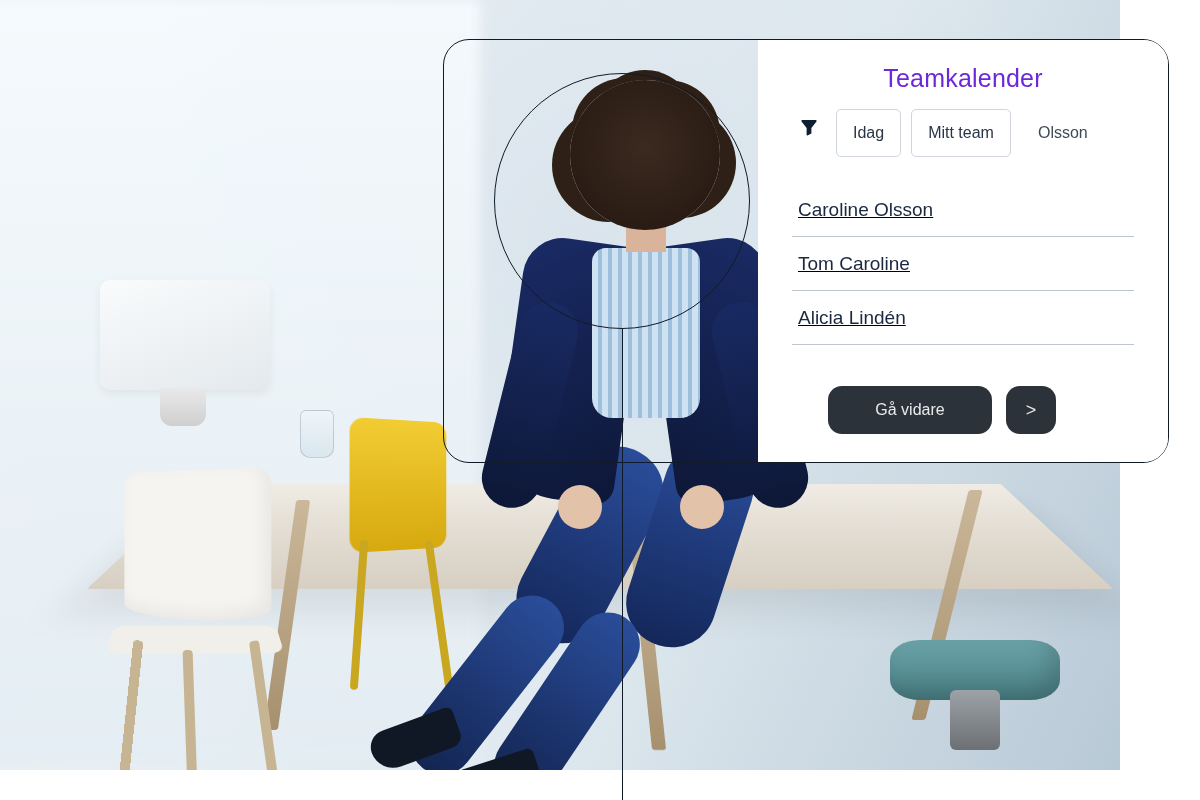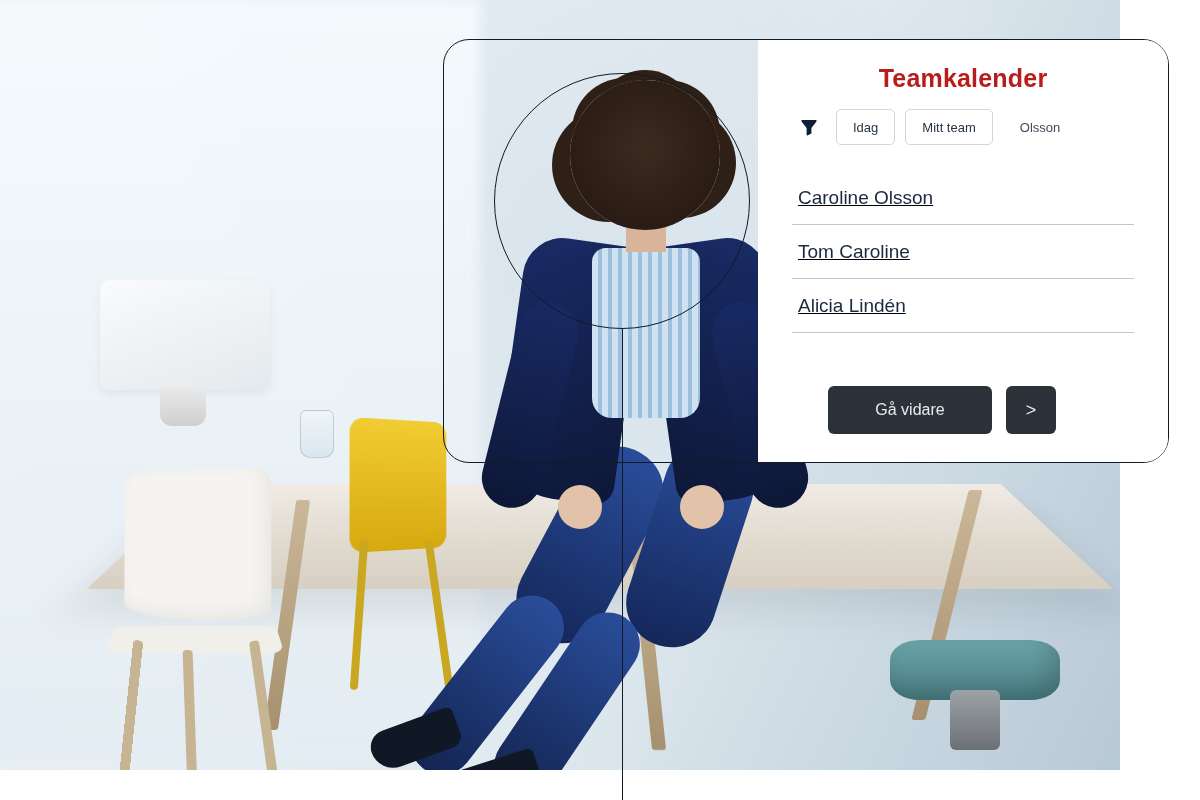--- a/index.html
+++ b/index.html
@@ -215,44 +215,44 @@
     right: 0; top: 0; bottom: 0;
     width: 410px;
     background: #ffffff;
     border-radius: 0 24px 24px 0;
     padding: 24px 34px 28px 34px;
     display: flex; flex-direction: column;
   }
 
   .panel h1 {
     font-size: 25px;
-    font-weight: 700;
-    color: #b91c1c;
+    font-weight: 400;
+    color: #6d28d9;
     letter-spacing: 0.2px;
     text-align: center;
     margin-bottom: 16px;
   }
 
   .filters {
     display: flex; align-items: stretch; gap: 10px;
     margin-bottom: 22px;
   }
   .filter-icon-btn {
     flex: 0 0 34px; height: 36px;
     display: flex; align-items: center; justify-content: center;
     color: #0e1e33;
   }
   .pill {
-    height: 36px;
+    height: 48px;
     padding: 0 16px;
     border: 1px solid #d0d6dc;
     border-radius: 5px;
     background: #fff;
     color: #283546;
-    font-size: 13px;
+    font-size: 16px;
     display: flex; align-items: center; justify-content: center;
     cursor: pointer;
     user-select: none;
   }
   .pill.plain {
     border-color: transparent;
     color: #3f4a58;
   }
 
   .list {
@@ -270,21 +270,21 @@
   }
 
   .actions {
     margin-top: auto;
     display: flex; gap: 14px;
     padding-left: 36px;
     padding-top: 26px;
   }
   .btn {
     height: 48px;
-    border-radius: 6px;
+    border-radius: 14px;
     background: #2b323a;
     color: #e8eaec;
     font-size: 16px;
     display: flex; align-items: center; justify-content: center;
     cursor: pointer;
     user-select: none;
   }
   .btn.primary { flex: 0 0 164px; }
   .btn.icon { flex: 0 0 50px; font-size: 18px; }
 

